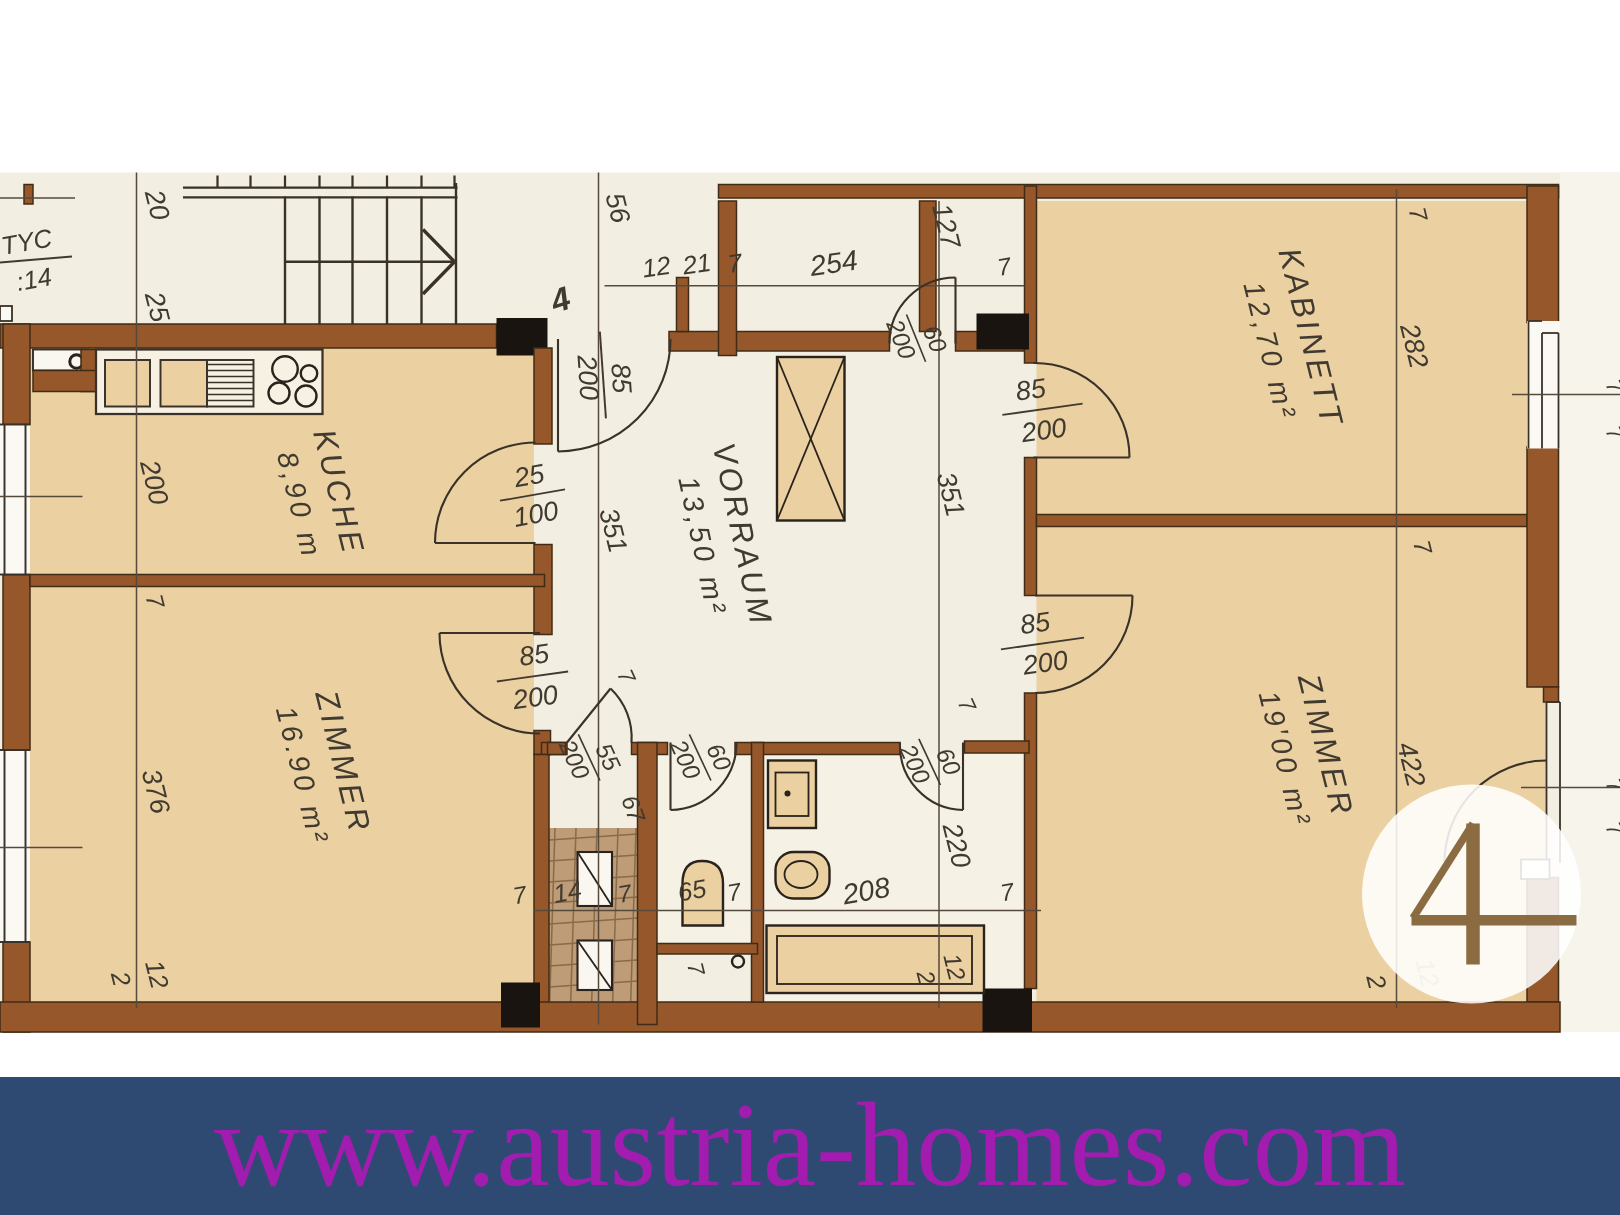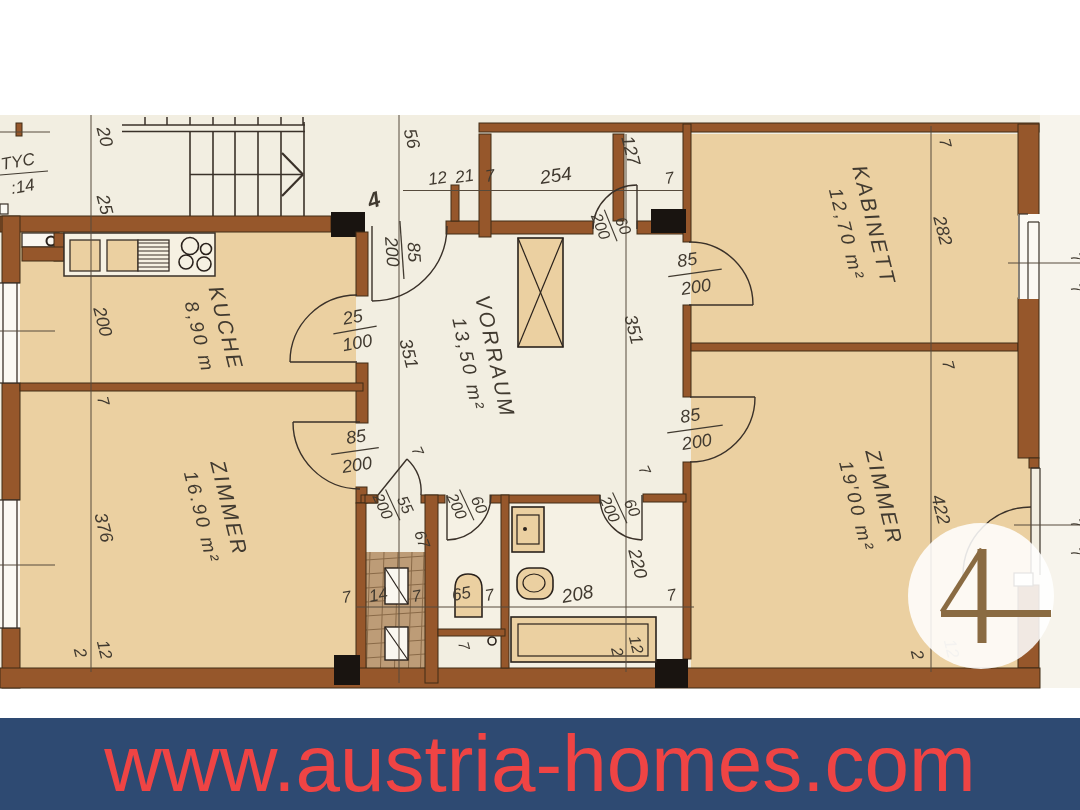--- a/index.html
+++ b/index.html
@@ -521,14 +521,14 @@
 <g stroke="#8a6b42" fill="none">
 <line x1="982" y1="549" x2="942" y2="612" stroke-width="5"></line>
 <line x1="941" y1="613.5" x2="1051" y2="613.5" stroke-width="7"></line>
 <line x1="982" y1="549" x2="982" y2="643" stroke-width="9"></line>
 </g>
 </svg>
 
 <div style="position:absolute;left:0;top:718px;width:1080px;height:92px;background:#2e4a72;"></div>
 
 <div style="position:absolute;left:0;top:718px;width:1080px;height:92px;display:flex;align-items:center;justify-content:center;">
-<span style="font-family:Liberation Sans, sans-serif;color:#ef4444;font-size:80px;letter-spacing:0px;">www.austria-homes.com</span>
+<span style="font-family:Liberation Serif, serif;color:#a21caf;font-size:80px;letter-spacing:0px;">www.austria-homes.com</span>
 </div>
 
 </body></html>

